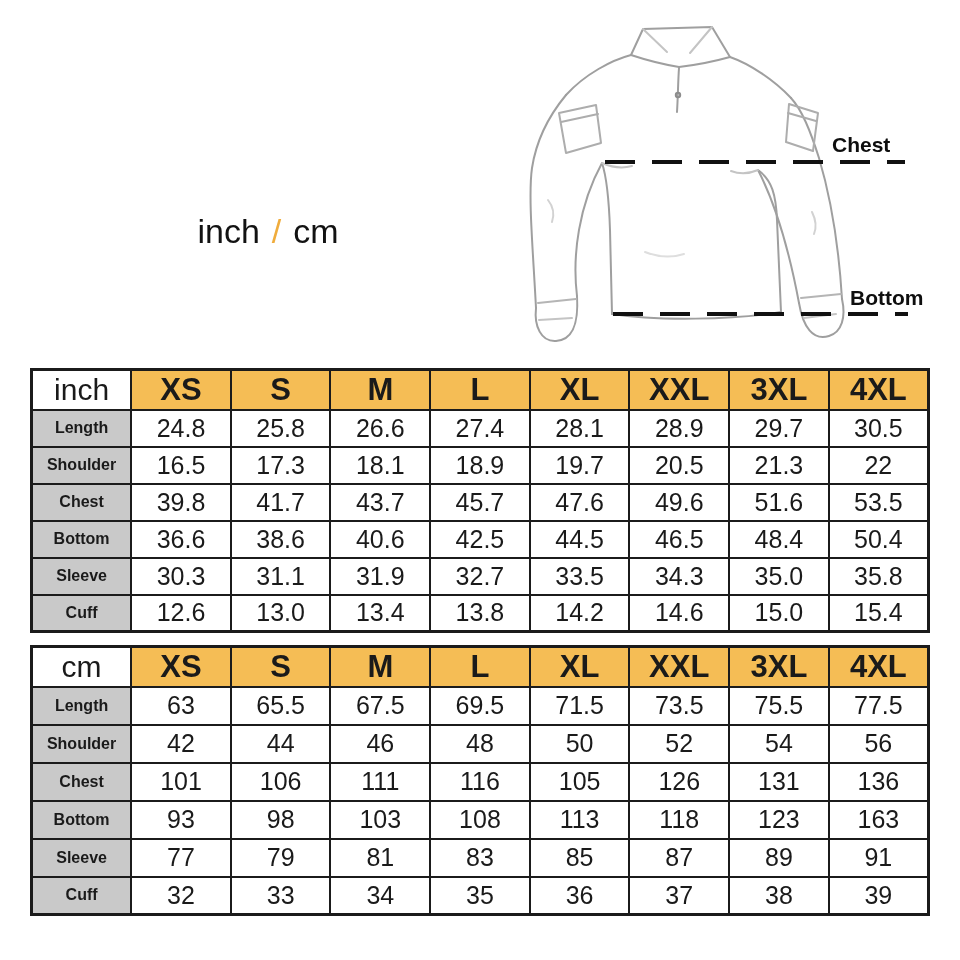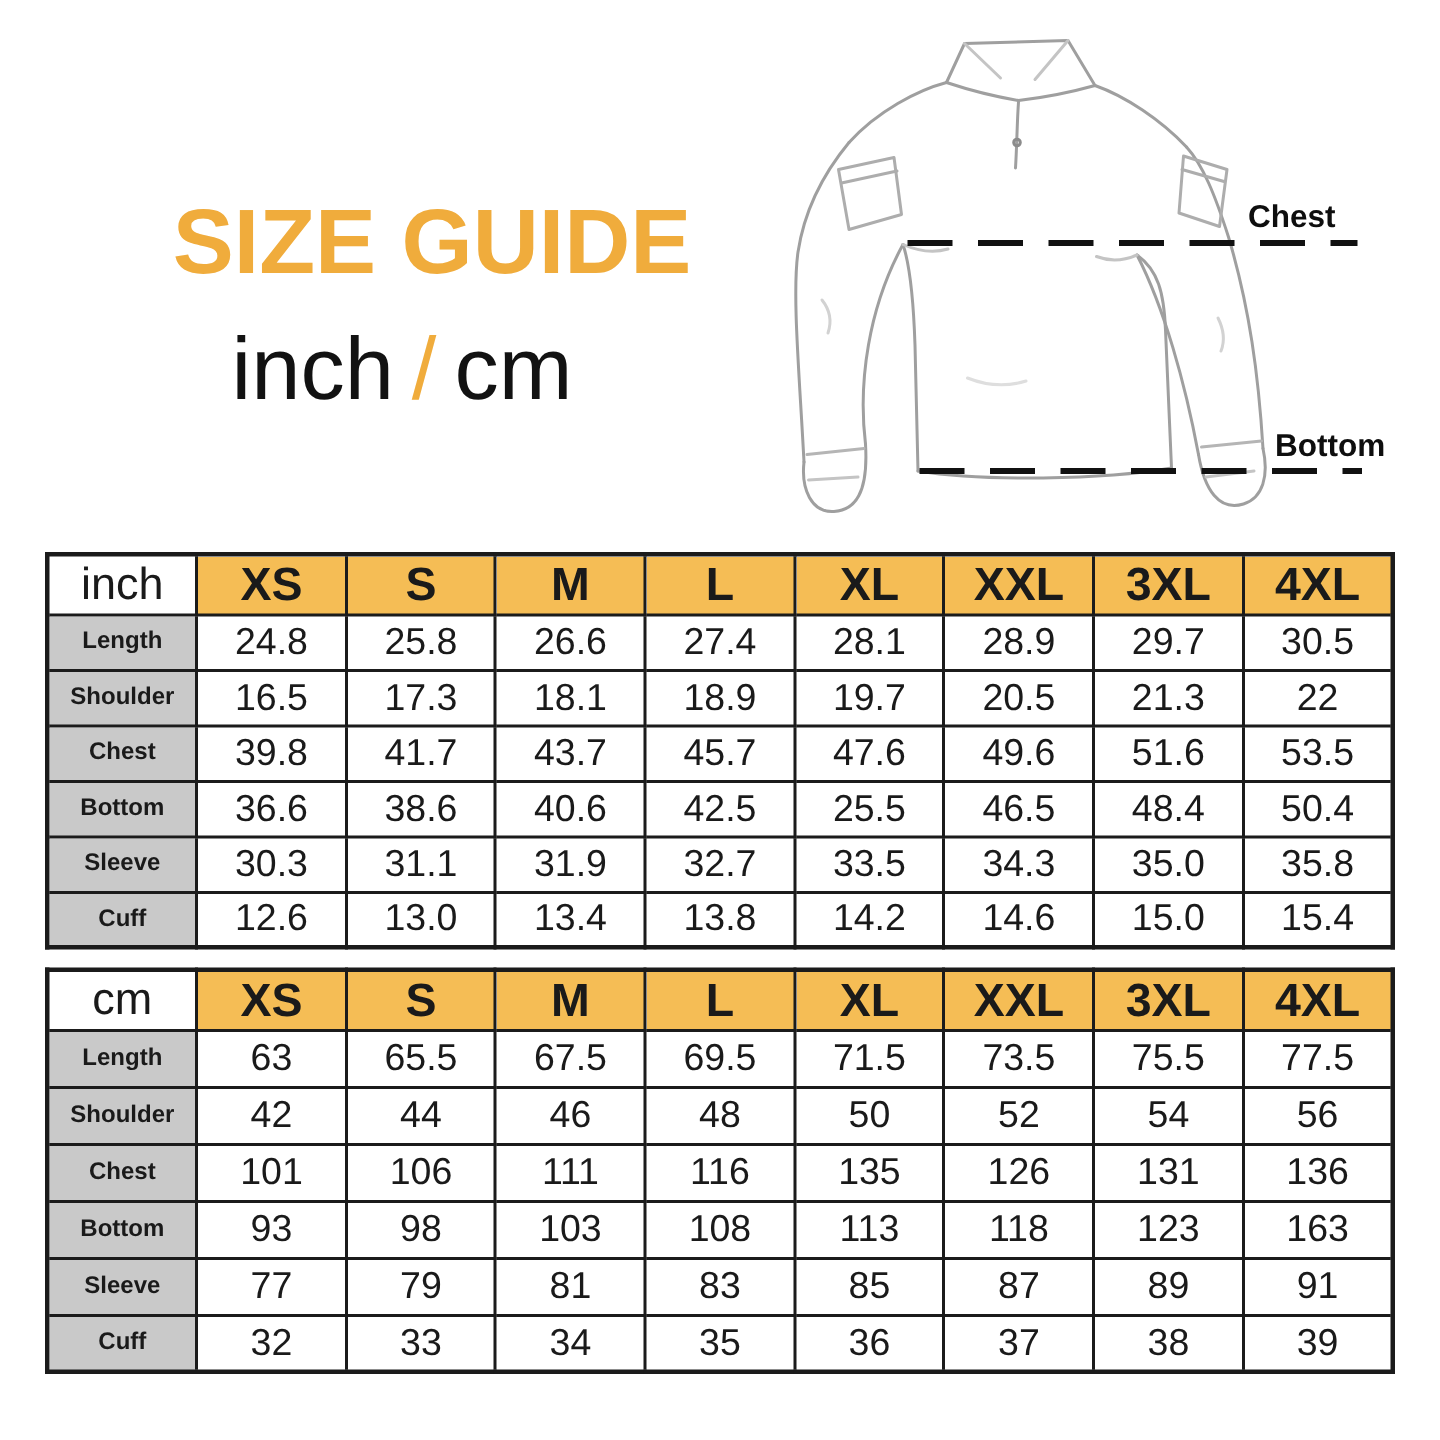--- a/index.html
+++ b/index.html
@@ -7,21 +7,21 @@
 
   .illustration { position:absolute; left:0; top:0; }
 
   .title {
     position:absolute; left:60px; top:126px; width:456px;
     text-align:center; font-size:61px; font-weight:bold;
     color:var(--accent, #F0AC3C); letter-spacing:0px; white-space:nowrap;
   }
   .subtitle {
     position:absolute; left:40px; top:212px; width:456px;
-    text-align:center; font-size:59px; color:#121212; white-space:nowrap;
+    text-align:center; font-size:34px; color:#121212; white-space:nowrap;
   }
   .subtitle .slash { color:var(--accent, #F0AC3C); margin:0 12px; }
 
   .measure-label { position:absolute; font-weight:bold; font-size:21px; color:#0e0e0e; white-space:nowrap; }
   .measure-label.chest  { left:832px; top:133px; }
   .measure-label.bottom { left:850px; top:286px; }
 
   table.size-table {
     position:absolute; left:30px; width:900px;
     border-collapse:collapse; table-layout:fixed;
@@ -91,21 +91,20 @@
       <path d="M788,113 L816,121" stroke="#adadad"></path>
 
       <path d="M548,200 Q556,210 552,222" stroke="#d2d2d2"></path>
       <path d="M812,212 Q818,224 814,234" stroke="#d2d2d2"></path>
       <path d="M645,252 Q665,260 684,254" stroke="#dedede"></path>
     </g>
     <line x1="605" y1="162" x2="905" y2="162" stroke="#111111" stroke-width="4" stroke-dasharray="30 17"></line>
     <line x1="613" y1="314" x2="908" y2="314" stroke="#111111" stroke-width="4" stroke-dasharray="30 17"></line>
   </svg>
 
-  <div class="title">SIZE GUIDE</div>
 
   <div class="subtitle"><span>inch</span><span class="slash">/</span><span>cm</span></div>
 
   <div class="measure-label chest">Chest</div>
   <div class="measure-label bottom">Bottom</div>
 
   <table class="size-table t-inch">
       <thead>
         <tr>
           <th class="unit-cell">inch</th>
@@ -152,21 +151,21 @@
           <td>49.6</td>
           <td>51.6</td>
           <td>53.5</td>
         </tr>
         <tr>
           <th class="label-cell">Bottom</th>
           <td>36.6</td>
           <td>38.6</td>
           <td>40.6</td>
           <td>42.5</td>
-          <td>25.5</td>
+          <td>44.5</td>
           <td>46.5</td>
           <td>48.4</td>
           <td>50.4</td>
         </tr>
         <tr>
           <th class="label-cell">Sleeve</th>
           <td>30.3</td>
           <td>31.1</td>
           <td>31.9</td>
           <td>32.7</td>
@@ -224,21 +223,21 @@
           <td>52</td>
           <td>54</td>
           <td>56</td>
         </tr>
         <tr>
           <th class="label-cell">Chest</th>
           <td>101</td>
           <td>106</td>
           <td>111</td>
           <td>116</td>
-          <td>135</td>
+          <td>105</td>
           <td>126</td>
           <td>131</td>
           <td>136</td>
         </tr>
         <tr>
           <th class="label-cell">Bottom</th>
           <td>93</td>
           <td>98</td>
           <td>103</td>
           <td>108</td>

